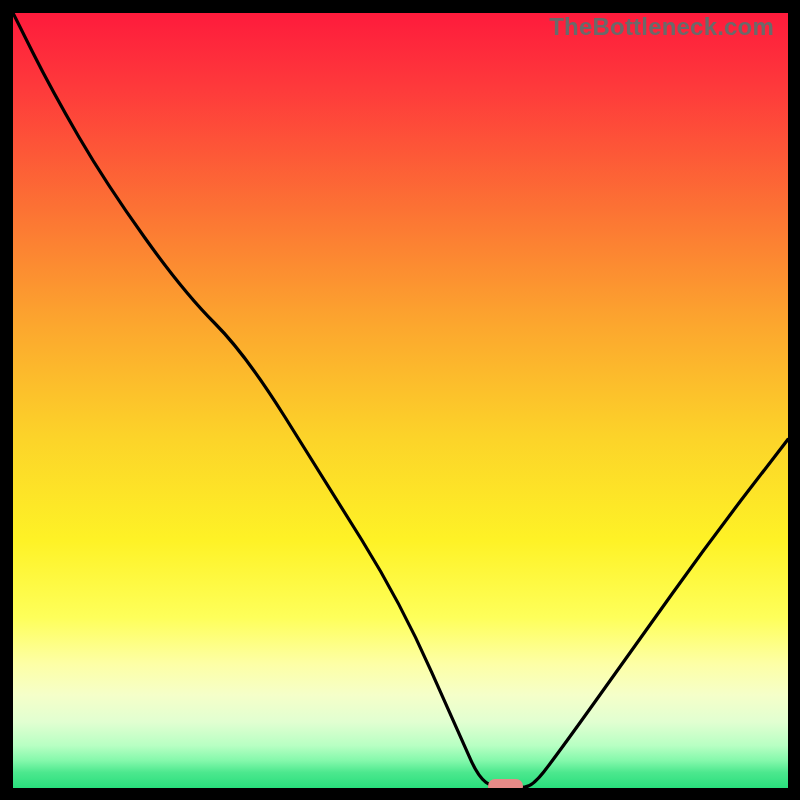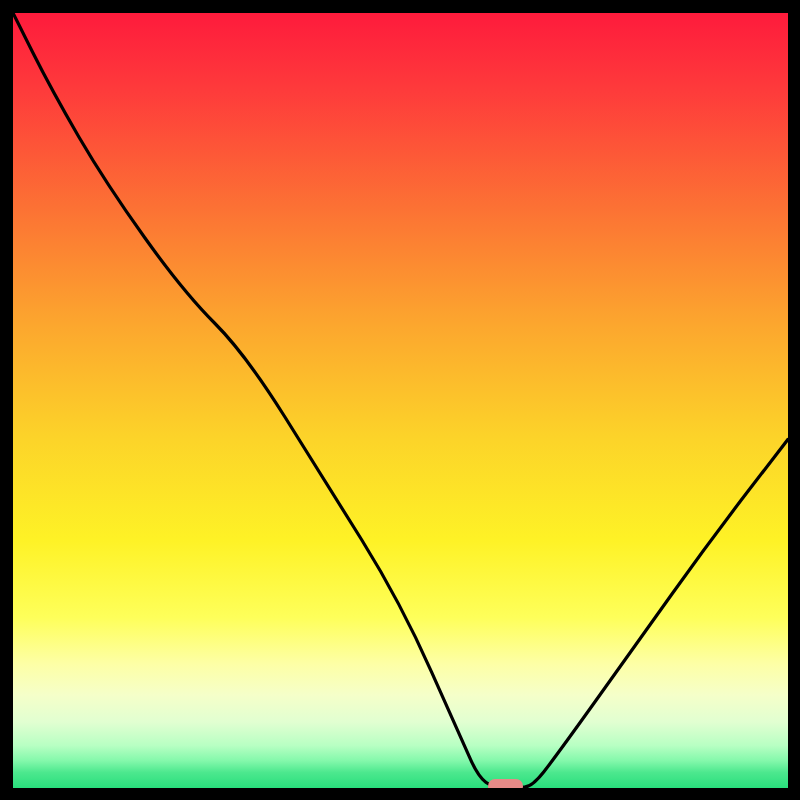--- a/index.html
+++ b/index.html
@@ -68,20 +68,21 @@
             <stop offset="91.5%" stop-color="#e1ffd1"></stop>
             <stop offset="94.5%" stop-color="#b8ffc3"></stop>
             <stop offset="96.5%" stop-color="#83f8ab"></stop>
             <stop offset="98%" stop-color="#4ce88e"></stop>
             <stop offset="100%" stop-color="#29de7c"></stop>
           </linearGradient>
       </defs>
       <rect x="0" y="0" width="775" height="775" fill="url(#bg-grad)"></rect>
     </svg>
 
+    <div class="watermark">TheBottleneck.com</div>
 
     <svg class="curve" width="775" height="775" viewBox="0 0 775 775" preserveAspectRatio="none">
       <path id="curve-path" fill="none" stroke="#000" stroke-width="3.2" stroke-linecap="round" stroke-linejoin="round" d="M 0.0 0.0 Q 0.0 0.0 19.4 38.8 Q 38.8 77.5 65.9 124.0 Q 93.0 170.5 131.8 224.8 Q 170.5 279.0 201.5 310.0 Q 232.5 341.0 271.3 403.0 Q 310.0 465.0 348.8 527.0 Q 387.5 589.0 418.5 658.8 Q 449.5 728.5 457.3 745.9 Q 465.0 763.4 472.8 769.2 Q 480.5 775.0 492.1 775.0 Q 503.8 775.0 511.5 774.2 Q 519.3 773.5 530.9 758.7 Q 542.5 744.0 581.3 689.8 Q 620.0 635.5 658.8 581.3 Q 697.5 527.0 736.3 476.6 T 775.0 426.3"></path>
     </svg>
 
     <div class="marker" id="marker" style="left: 474.688px; top: 766px; width: 34.875px; height: 14px;"></div>
 
   </div>
 </div>
 

